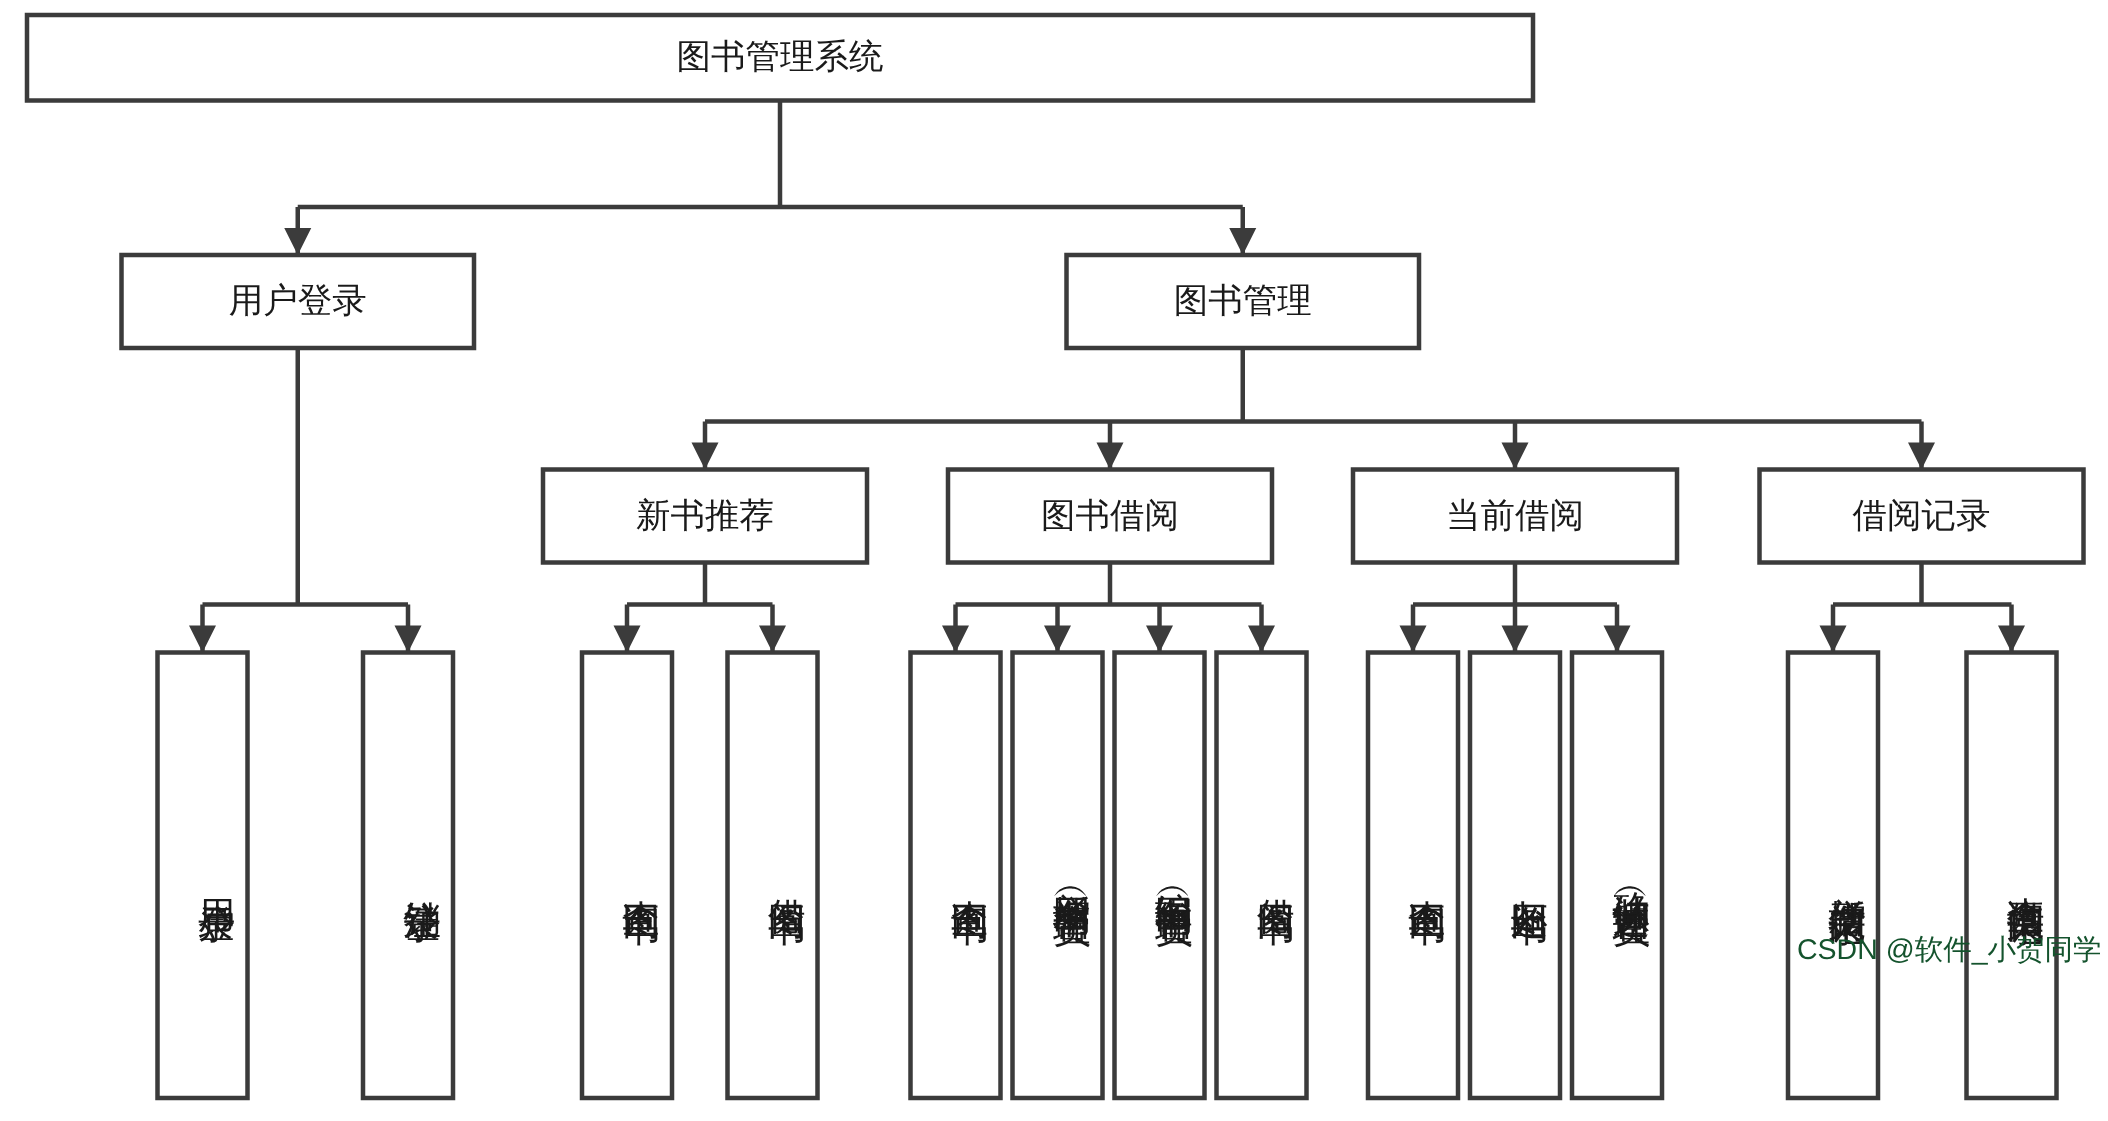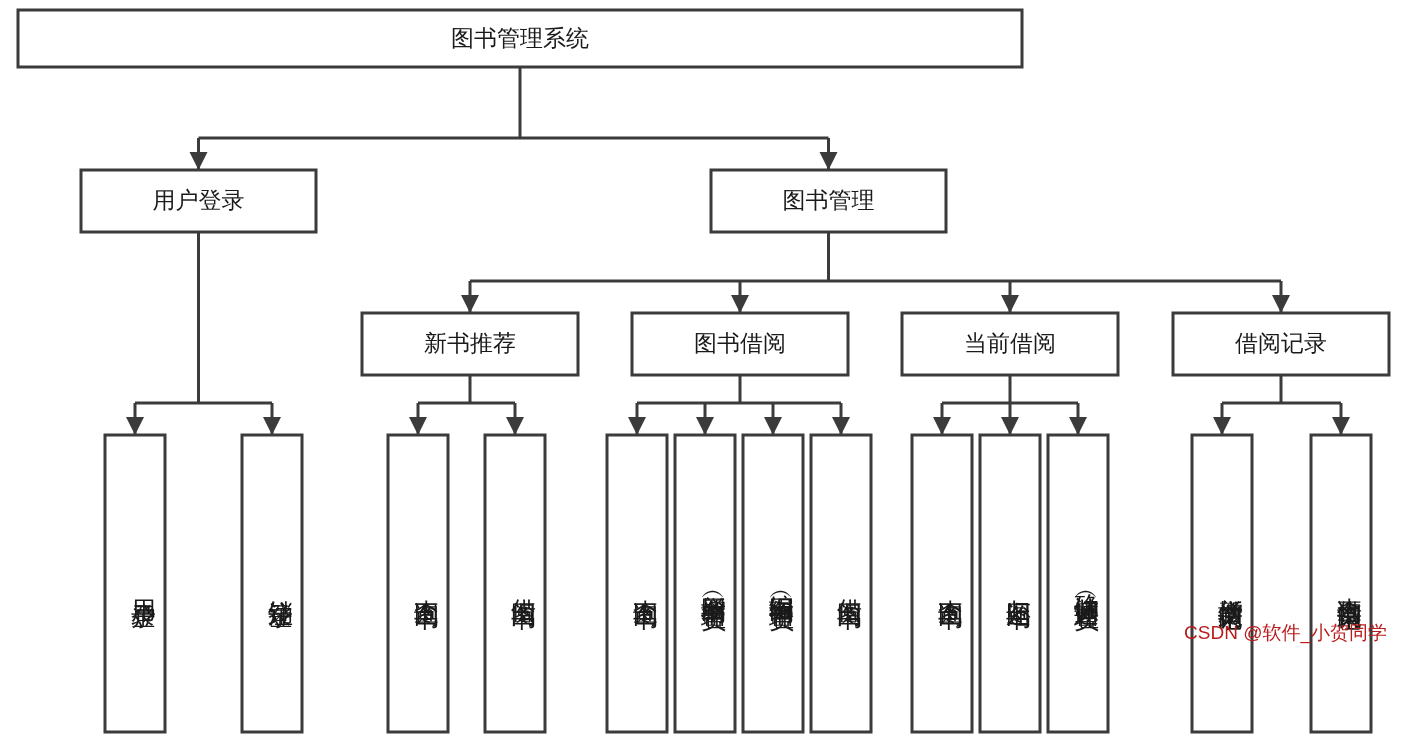--- a/index.html
+++ b/index.html
@@ -49,25 +49,25 @@
   .node-label-v {
     font-family: "Liberation Sans", "DejaVu Sans", sans-serif;
     font-size: 25px;
     fill: #1a1a1a;
     text-anchor: middle;
     writing-mode: vertical-rl;
     letter-spacing: 2px;
   }
   .watermark-text {
     position: absolute;
-    right: 18px;
+    right: 4px;
     bottom: 4px;
     font-family: "Liberation Sans", "DejaVu Sans", sans-serif;
     font-size: 19px;
-    color: #b91c1c;
+    color: #14532d;
     white-space: nowrap;
     pointer-events: none;
   }
 </style>
 </head>
 <body>
 
 <div id="diagram-root">
   <svg id="flowchart" viewBox="0 0 1405 747">
     <g id="edge-layer">

